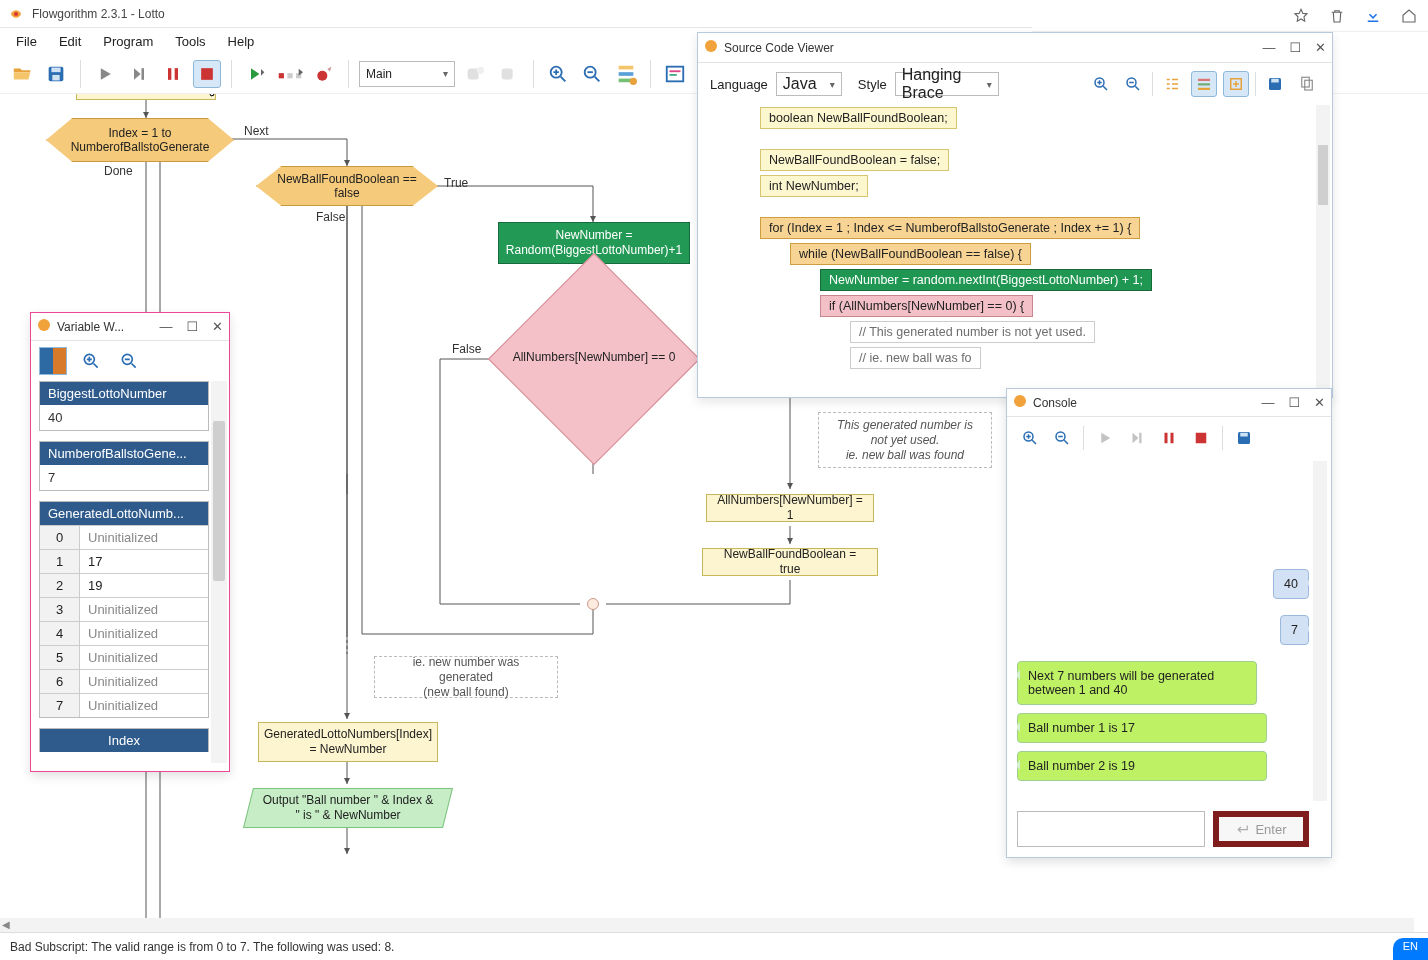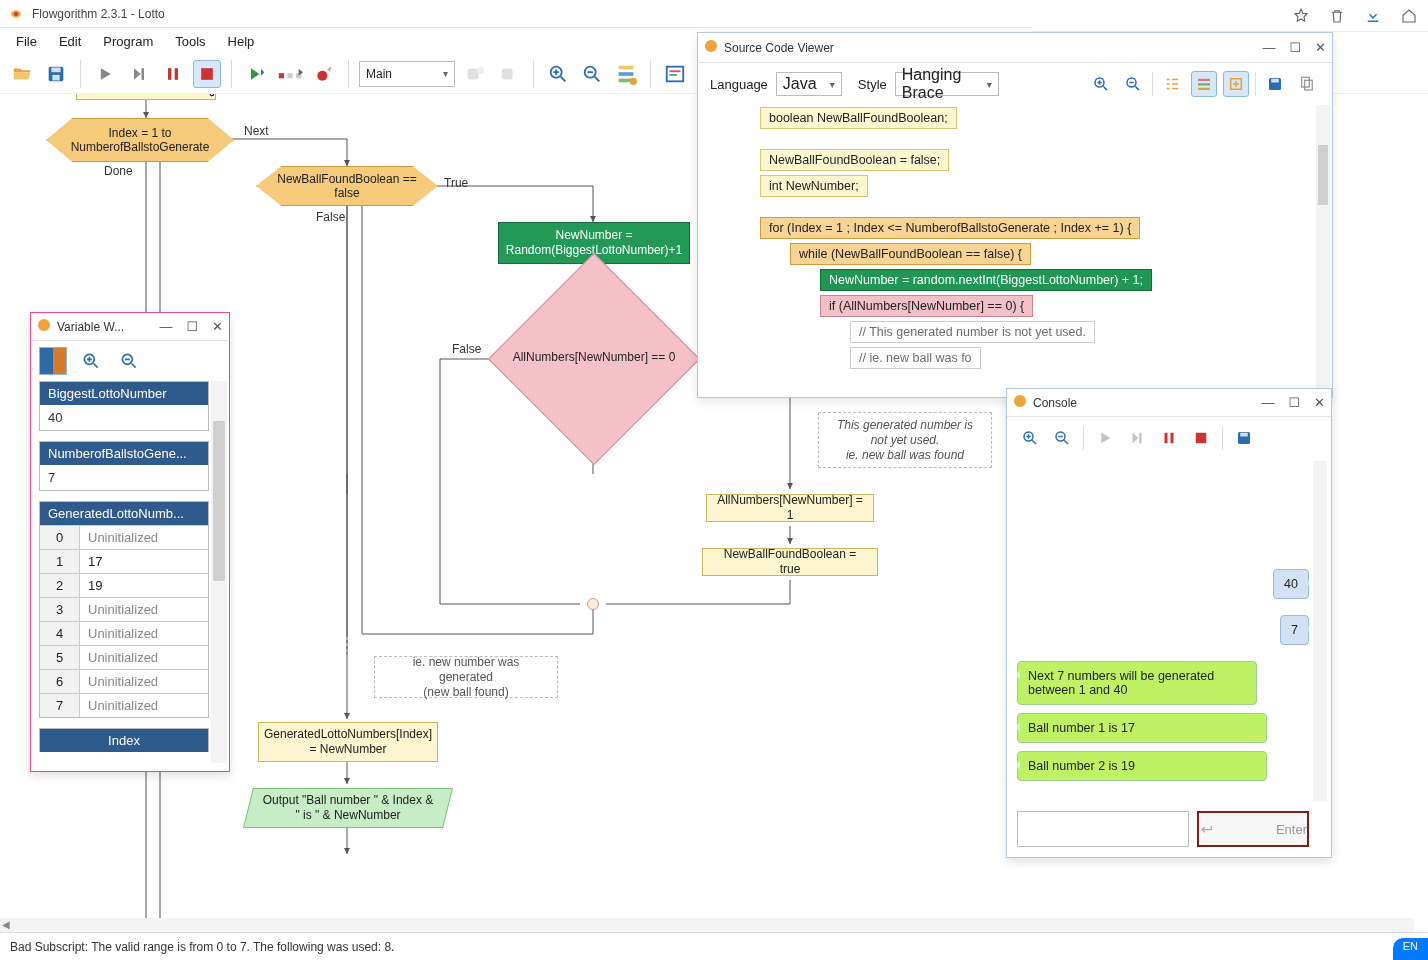--- a/index.html
+++ b/index.html
@@ -95,21 +95,21 @@
   .con-win{position:absolute; left:1006px; top:388px; width:326px; height:470px; background:#fff; border:1px solid #b7c9dc; box-shadow:0 4px 10px rgba(0,0,0,.12);}
   .con-toolbar{height:42px;display:flex;align-items:center;padding:0 10px;gap:6px;}
   .con-body{position:absolute;top:72px;left:10px;right:22px;bottom:56px;overflow:hidden;}
   .bubble{border:1px solid;border-radius:4px;padding:7px 10px;font-size:12.5px;margin:8px 0;position:relative;max-width:250px;}
   .bubble.in{background:#d2e1f3;border-color:#9bb9dc;margin-left:auto;text-align:right;}
   .bubble.in::after{content:"";position:absolute;right:-8px;top:8px;border:5px solid transparent;border-left-color:#d2e1f3;}
   .bubble.out{background:#bef264;border-color:#9dcf95;}
   .bubble.out::after{content:"";position:absolute;left:-8px;top:8px;border:5px solid transparent;border-right-color:#d4f0ce;}
   .con-input-row{position:absolute;left:10px;right:22px;bottom:10px;height:36px;display:flex;gap:8px;}
   .con-input{flex:1;border:1px solid #bbb;background:#fff;}
-  .con-enter{width:112px;border:2px solid #7f1d1d;background:#f7f7f7;color:#999;display:flex;align-items:center;justify-content:space-between;gap:6px;font-size:13px;}
+  .con-enter{width:96px;border:6px solid #7f1d1d;background:#f7f7f7;color:#999;display:flex;align-items:center;justify-content:center;gap:6px;font-size:13px;}
   .con-scroll{position:absolute;top:72px;right:4px;bottom:56px;width:14px;background:#f3f3f3;}
 
   
   .browser-strip{position:absolute;right:0;top:0;width:396px;height:32px;background:#fff;display:flex;align-items:center;justify-content:flex-end;gap:18px;padding:0 10px;border-bottom:1px solid #eee;}
   .browser-strip .bicon{width:18px;height:18px;}
 
   
 </style>
 </head>
 <body>

